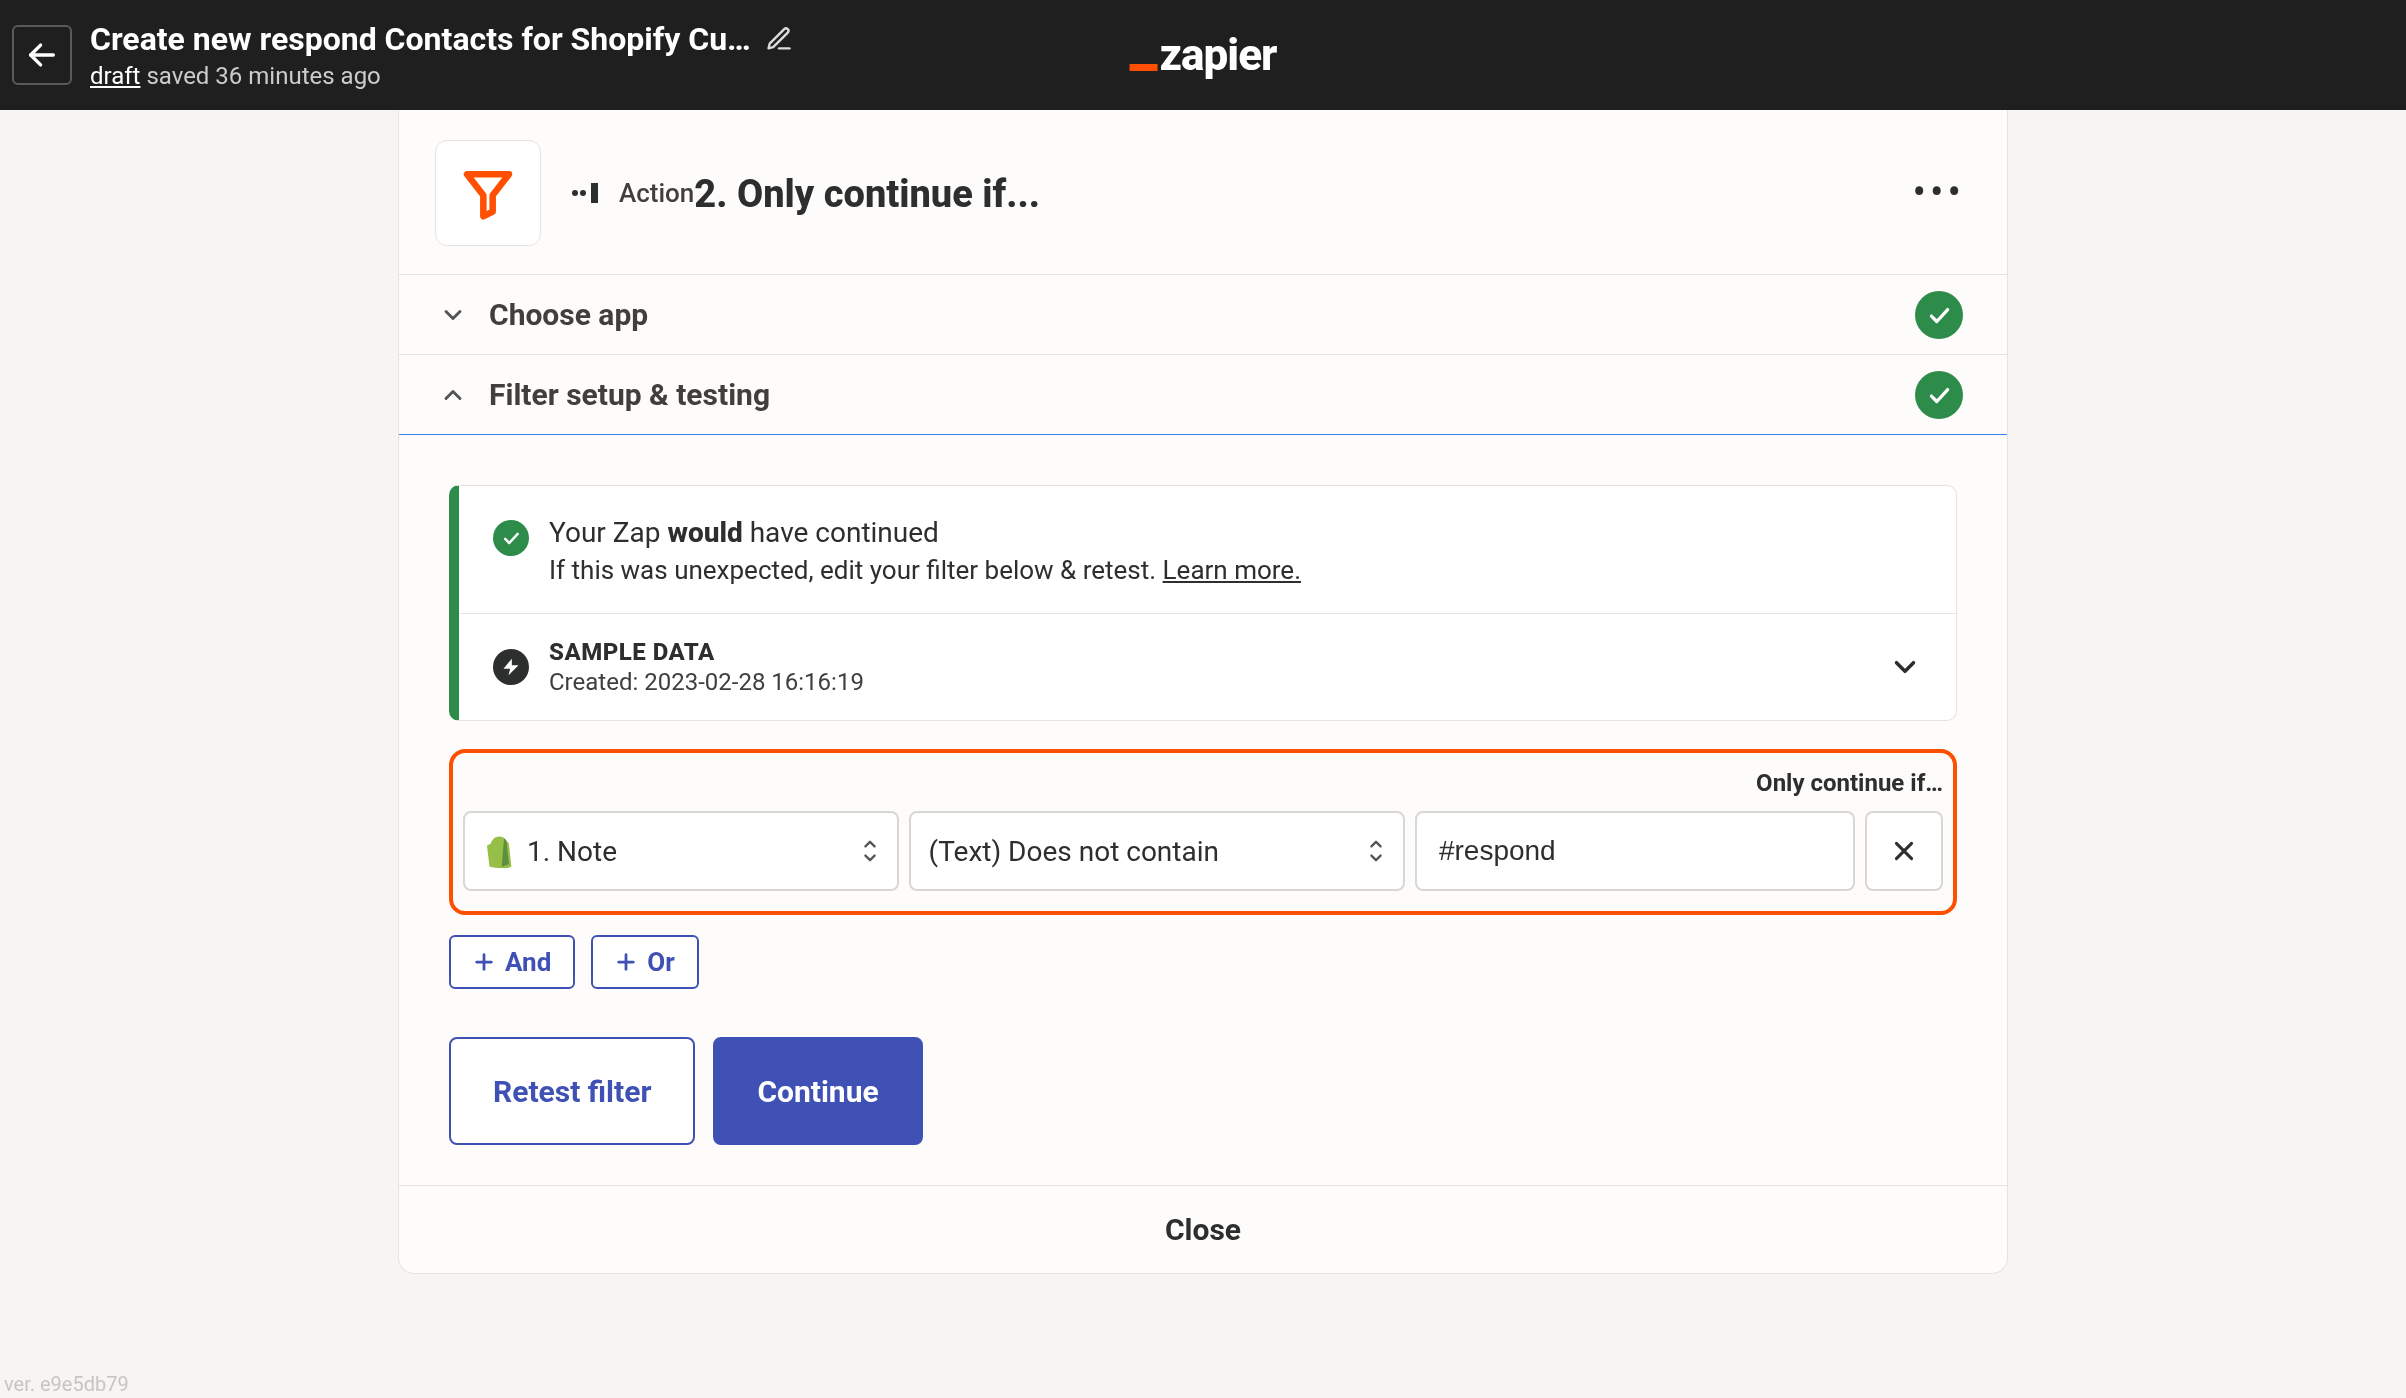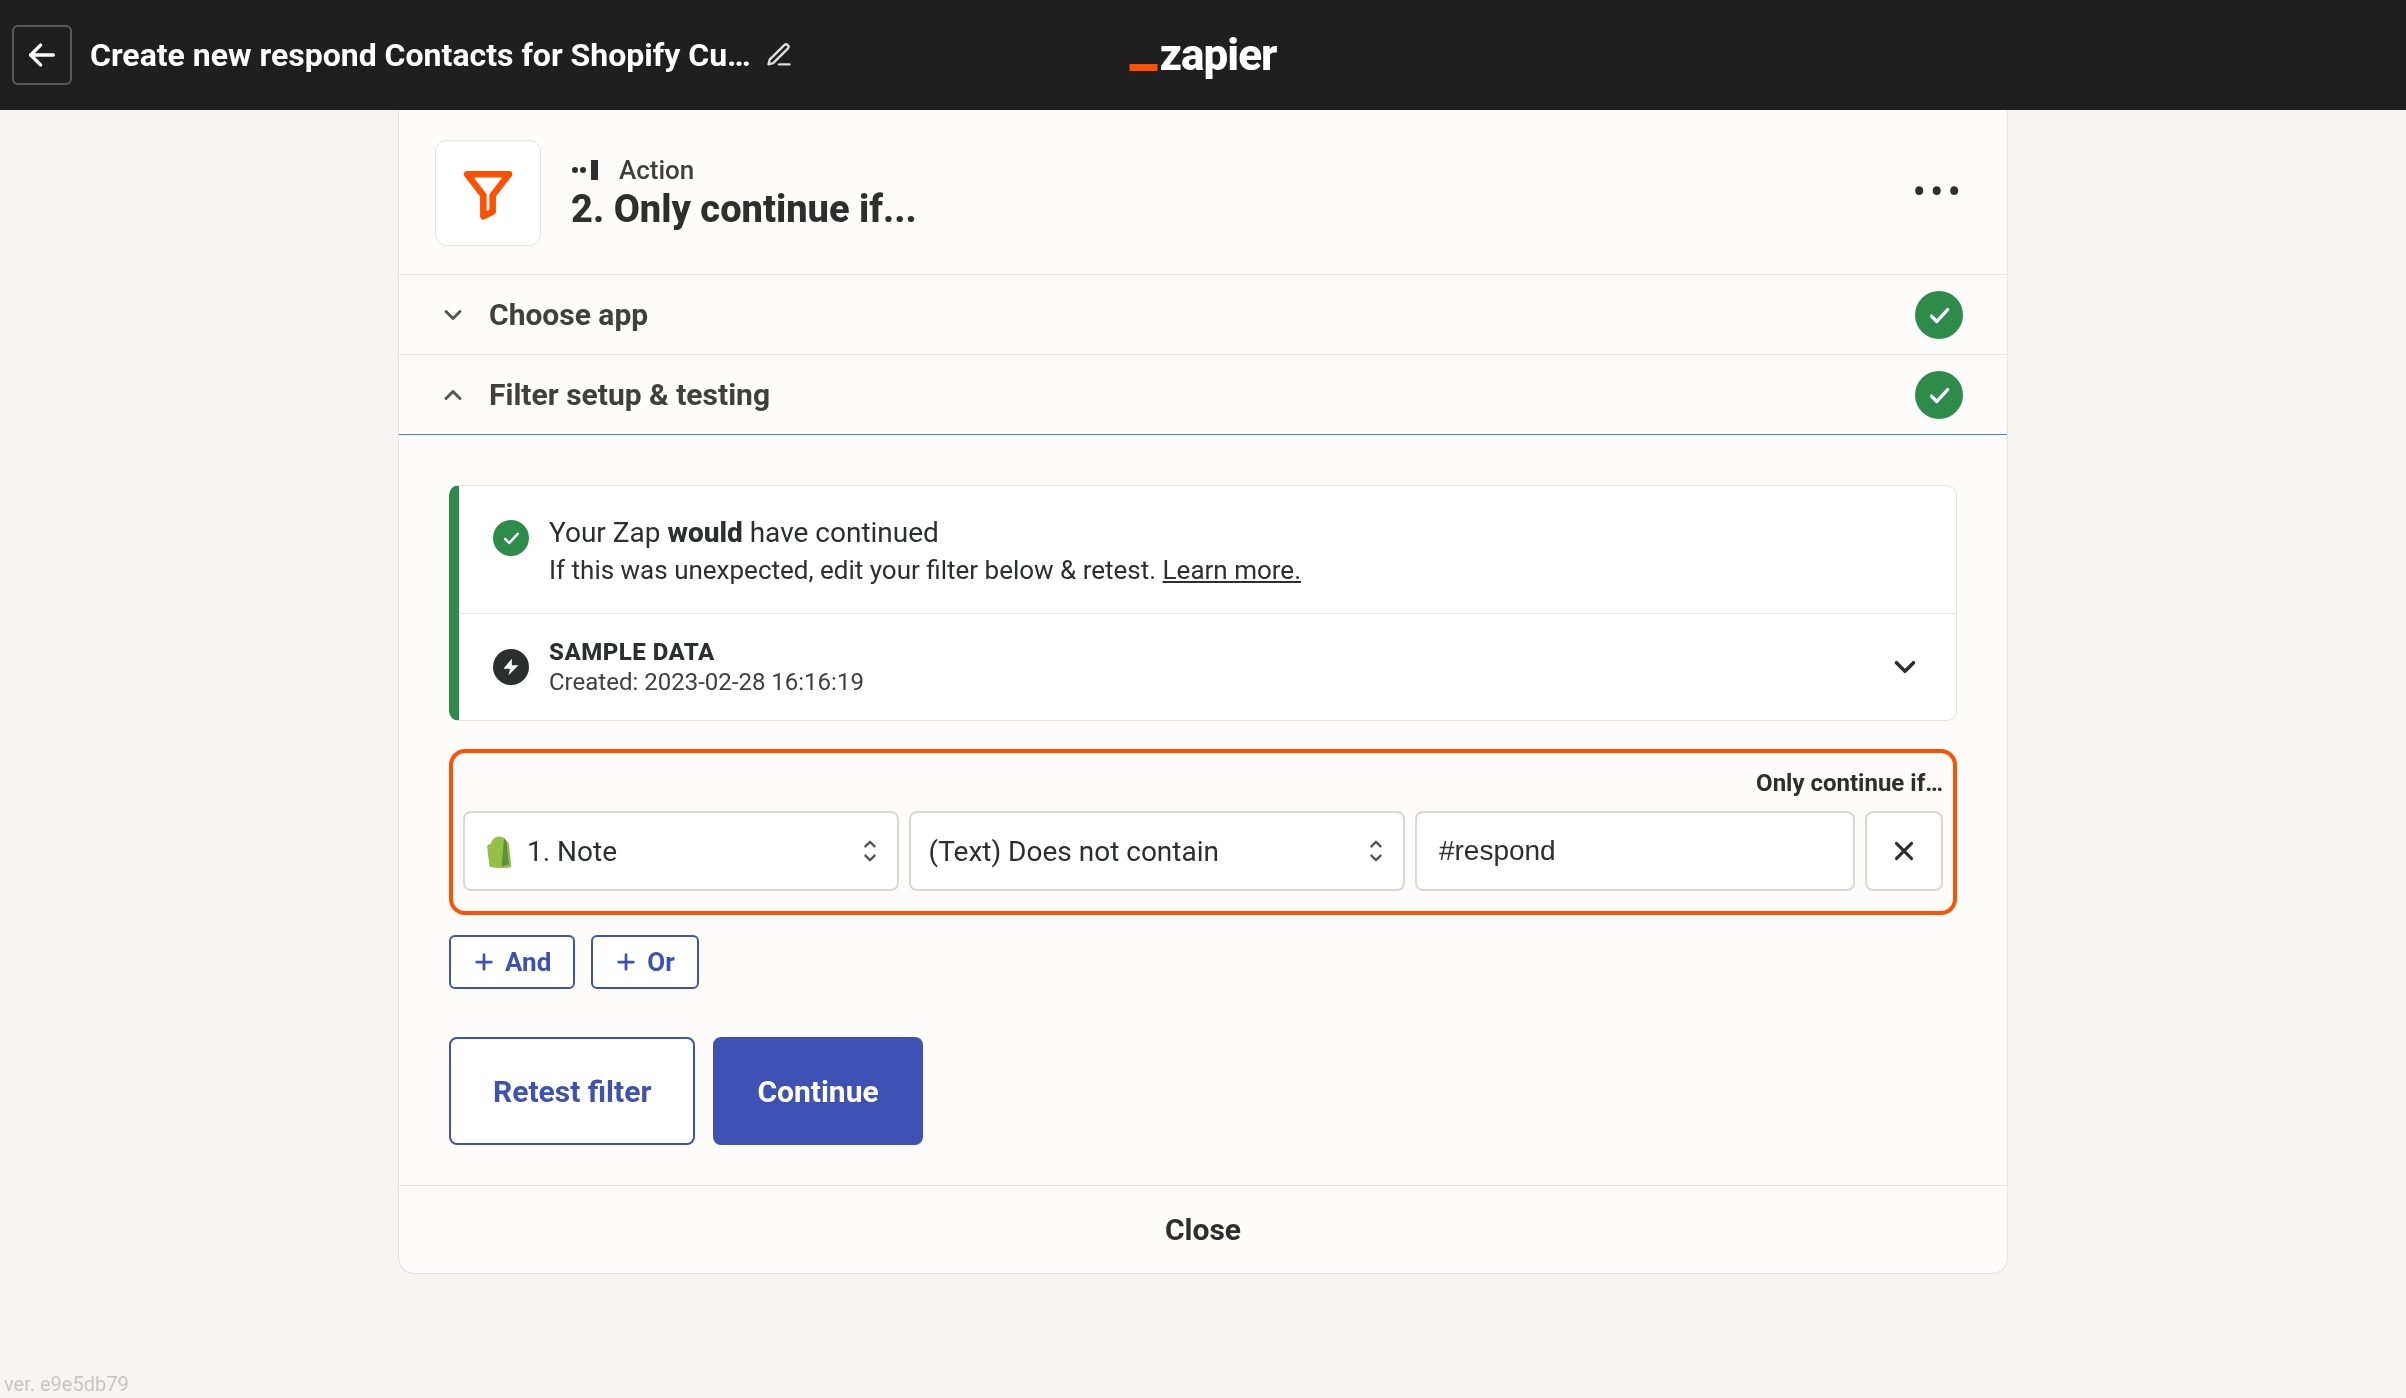--- a/index.html
+++ b/index.html
@@ -79,21 +79,21 @@
     position: relative;
   }
   .step-icon-box {
     width: 106px; height: 106px;
     border: 1px solid #e6e3df;
     border-radius: 12px;
     background: #fff;
     display: flex; align-items: center; justify-content: center;
     margin-right: 30px;
   }
-  .step-meta { display: flex; flex-direction: column; }
+  .step-meta { display: flex; flex-direction: row; }
   .action-row { display: flex; align-items: center; gap: 12px; color: #403f3e; font-size: 26px; font-weight: 500;}
   .step-title { font-size: 38px; font-weight: 800; color: #2d2e2e; margin-top: 2px;}
   .more-btn {
     position: absolute; right: 42px; top: 50%; transform: translateY(-50%);
     cursor: pointer;
     font-size: 40px; letter-spacing: 4px; color: #2d2e2e;
   }
 
   .section-row {
     display: flex; align-items: center;
@@ -243,20 +243,23 @@
         <polyline points="11 5 4 12 11 19"></polyline>
       </svg>
   </div>
   <div class="title-block">
     <div class="title-row">
       <div class="zap-title">Create new respond Contacts for Shopify Cu…</div>
       <svg class="pencil-icon" width="28" height="28" viewBox="0 0 24 24" fill="none" stroke-width="2" stroke-linecap="round" stroke-linejoin="round">
           <path d="M12 20h9"></path>
           <path d="M16.5 3.5a2.12 2.12 0 0 1 3 3L7 19l-4 1 1-4Z"></path>
         </svg>
+    </div>
+    <div class="draft-row">
+      <span class="draft-link">draft</span><span> saved 36 minutes ago</span>
     </div>
   </div>
   <div class="zap-logo">
     <span class="underscore"></span>
       <span>zapier</span>
   </div>
 </div>
 
 <div class="panel">
 

